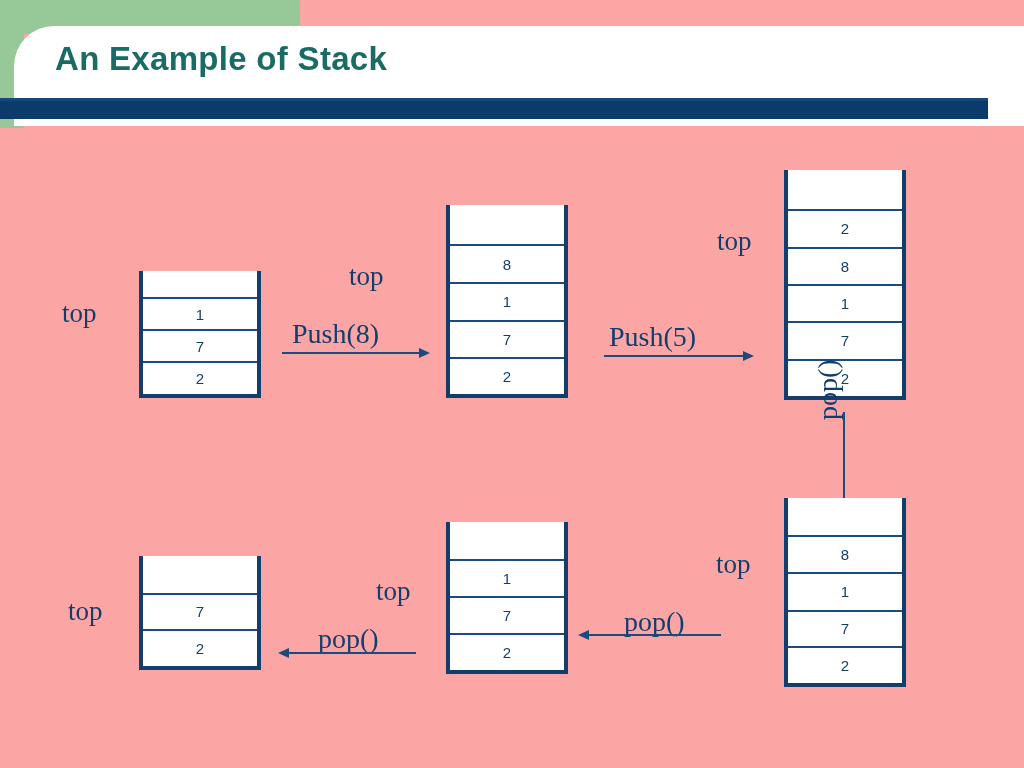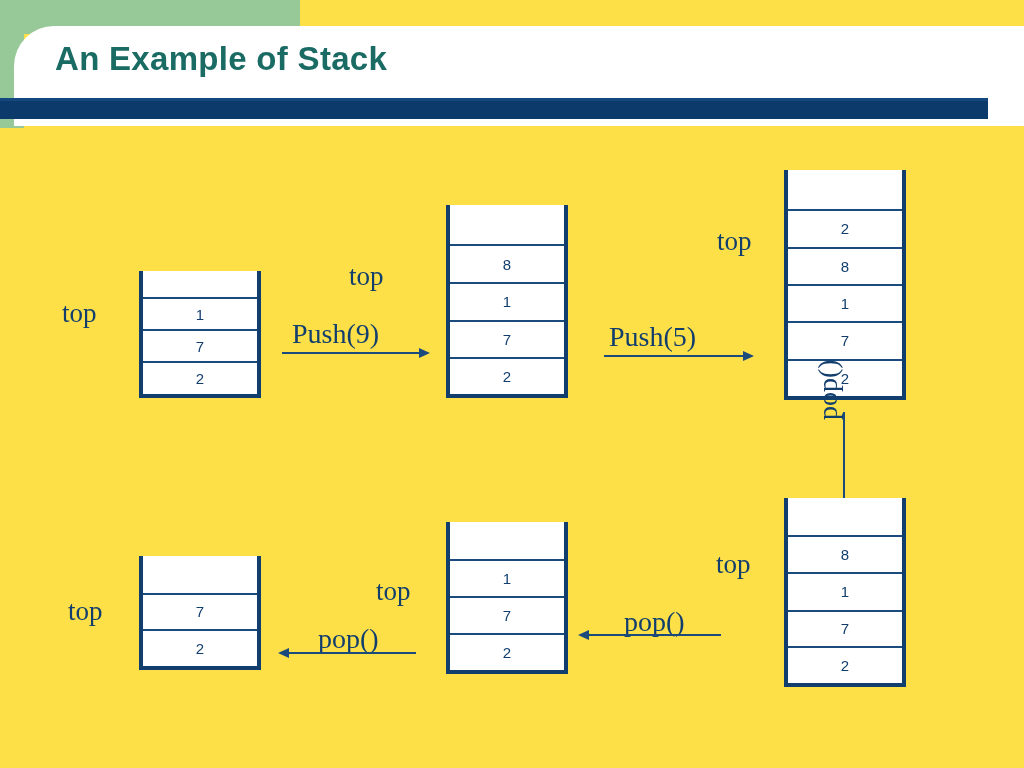--- a/index.html
+++ b/index.html
@@ -5,21 +5,21 @@
 <style>
   html, body {
     margin: 0;
     padding: 0;
     background: #ffffff;
   }
   #slide {
     position: relative;
     width: 1024px;
     height: 768px;
-    background: #fde047;
+    background: #fca5a5;
     overflow: hidden;
     font-family: "Liberation Serif", "DejaVu Serif", serif;
   }
 
   
   .green-block {
     position: absolute;
     left: 0;
     top: 0;
     width: 300px;
@@ -159,21 +159,21 @@
   <div class="slide-title">An Example of Stack</div>
 
   <div class="stack" style="left:139px; top:271px; width:122px; height:127px;">
     <div class="cell empty" style="height:27px;"></div>
     <div class="cell" style="height:33px;">1</div>
     <div class="cell" style="height:33px;">7</div>
     <div class="cell" style="height:34px;">2</div>
   </div>
   <div class="lbl" style="left:62px; top:298px;">top</div>
 
-  <div class="lbl op" style="left:292px; top:318px;">Push(9)</div>
+  <div class="lbl op" style="left:292px; top:318px;">Push(8)</div>
   <div class="lbl" style="left:349px; top:261px;">top</div>
   <div class="arrow" style="left:282px; top:352px; width:138px;"></div>
   <div class="arrow-head right" style="left:419px; top:348px;"></div>
 
   <div class="stack" style="left:446px; top:205px; width:122px; height:193px;">
     <div class="cell empty" style="height:40px;"></div>
     <div class="cell" style="height:39px;">8</div>
     <div class="cell" style="height:38px;">1</div>
     <div class="cell" style="height:38px;">7</div>
     <div class="cell" style="height:38px;">2</div>

